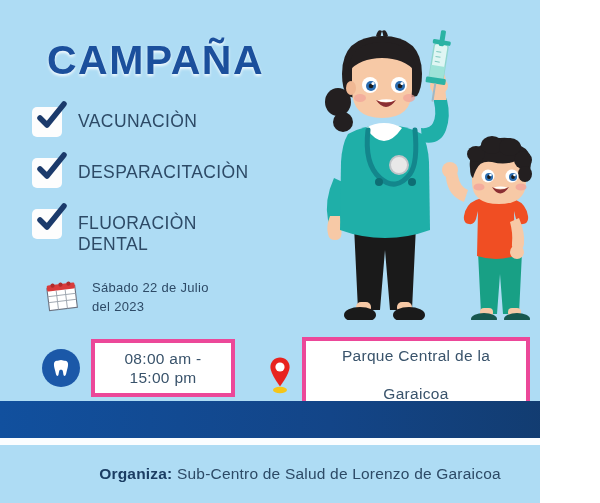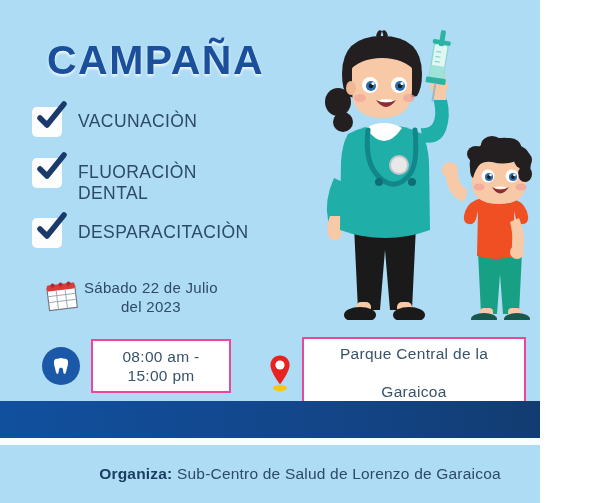--- a/index.html
+++ b/index.html
@@ -84,25 +84,25 @@
     align-items: center;
     width: 260px;
   }
   .cal-icon {
     flex: 0 0 auto;
     width: 36px;
     height: 34px;
     position: relative;
   }
   .date-text {
-    margin-left: 4px;
-    font-size: 15px;
+    margin-left: 12px;
+    font-size: 13px;
     color: #2D4A66;
     line-height: 19px;
-    text-align: center;
+    text-align: left;
     letter-spacing: 0.3px;
   }
 
   
   .time-row {
     position: absolute;
     left: 42px;
     top: 339px;
     display: flex;
     align-items: center;
@@ -112,21 +112,21 @@
     width: 38px;
     height: 38px;
     border-radius: 50%;
     background: #1B58A8;
     display: flex;
     align-items: center;
     justify-content: center;
   }
   .info-box {
     background: #ffffff;
-    border: 2px solid #ec4899;
+    border: 4px solid #ec4899;
     padding: 6px 16px;
     font-size: 15.5px;
     color: #39536B;
     line-height: 19px;
     text-align: center;
     letter-spacing: 0.3px;
   }
   .time-box {
     margin-left: 11px;
     min-width: 104px;
@@ -214,31 +214,31 @@
       </span>
       <span class="check-label">VACUNACIÒN</span>
     </div>
 
     <div class="check-row">
       <span class="check-box">
         <svg viewBox="0 0 32 32">
             <path d="M5 17 L12 24 L29 3" fill="none" stroke="#1B3A6B" stroke-width="5.5" stroke-linecap="round" stroke-linejoin="round"></path>
           </svg>
       </span>
-      <span class="check-label" style="white-space:pre-line">FLUORACIÒN
-DENTAL</span>
+      <span class="check-label">DESPARACITACIÒN</span>
     </div>
 
     <div class="check-row">
       <span class="check-box">
         <svg viewBox="0 0 32 32">
             <path d="M5 17 L12 24 L29 3" fill="none" stroke="#1B3A6B" stroke-width="5.5" stroke-linecap="round" stroke-linejoin="round"></path>
           </svg>
       </span>
-      <span class="check-label">DESPARACITACIÒN</span>
+      <span class="check-label" style="white-space:pre-line">FLUORACIÒN
+DENTAL</span>
     </div>
 
   </div>
 
   <div class="date-row">
     <span class="cal-icon">
       <svg viewBox="0 0 36 34" width="36" height="34">
         <g transform="rotate(-7 18 17)">
           <rect x="4" y="7" width="28" height="22" fill="#ffffff" stroke="#6B7280" stroke-width="1.1"></rect>
           <rect x="4" y="4" width="28" height="6" rx="1.5" fill="#D93B3B"></rect>

